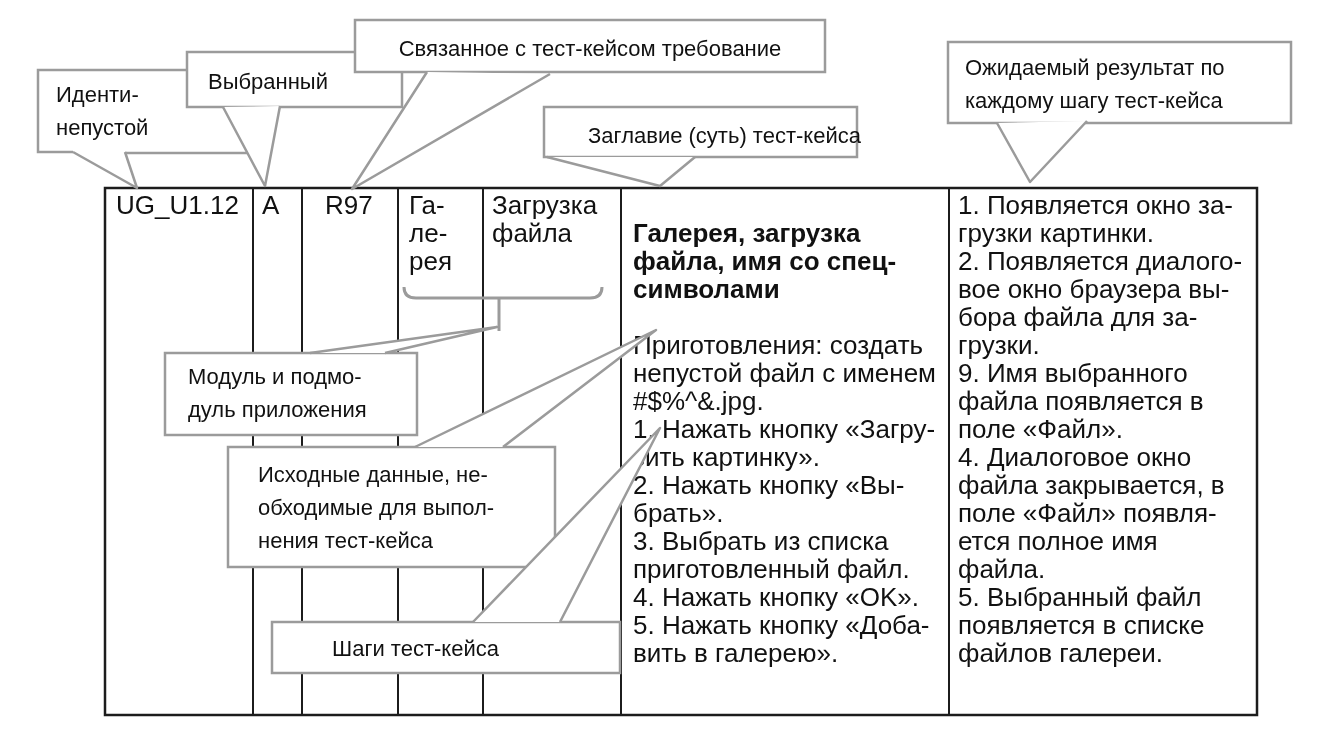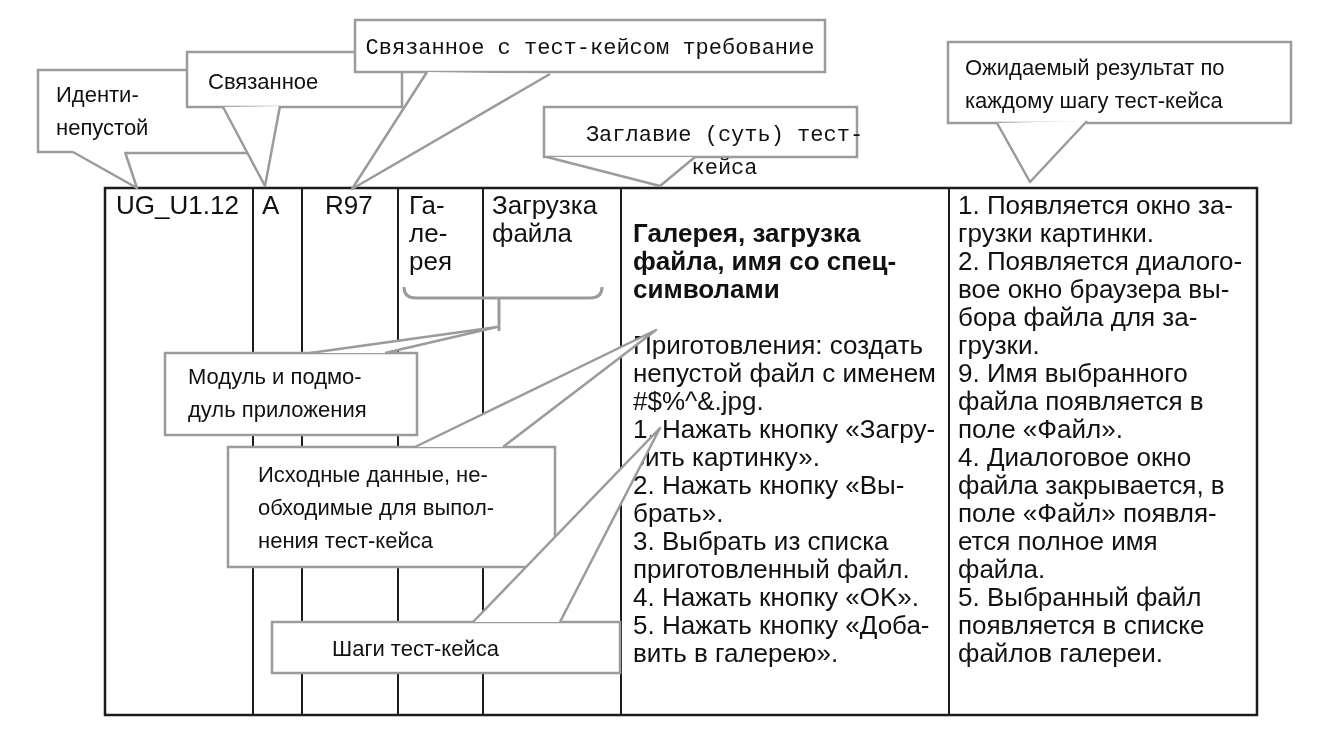--- a/index.html
+++ b/index.html
@@ -12,21 +12,21 @@
   .cells{position:absolute;left:0;top:0;z-index:2;width:1327px;height:731px;}
   .callout-layer{z-index:3;}
   .labels{position:absolute;left:0;top:0;z-index:4;width:1327px;height:731px;}
   .cell{
     position:absolute;font-size:26px;line-height:28px;white-space:pre-line;
   }
   .cell-title{font-weight:bold;}
   .callout-label{
     position:absolute;font-size:22px;line-height:33px;white-space:pre-line;
   }
-  .center{text-align:center;font-family:Liberation Mono, monospace;}
+  .center{text-align:center;}
 </style>
 </head>
 <body>
 
 <div class="canvas">
 
   <svg class="layer grid-layer" viewBox="0 0 1327 731" xmlns="http://www.w3.org/2000/svg">
     <rect x="105" y="188" width="1152" height="527" fill="none" stroke="#1c1c1c" stroke-width="2.5"></rect>
     <g stroke="#1c1c1c" stroke-width="2">
       <line x1="253" y1="188" x2="253" y2="715"></line>
@@ -114,21 +114,21 @@
     </g>
 
     <path d="M125,153 L248,153" fill="none" stroke="#9b9b9b" stroke-width="2.5"></path>
 
     <path d="M404,287 Q404,298 416,298 L590,298 Q602,298 602,287 M499,298 L499,331" fill="none" stroke="#9b9b9b" stroke-width="3"></path>
   </svg>
 
   <div class="labels">
     <div class="callout-label" style="left:56px;top:78px;width:125px;">Иденти-
 непустой</div>
-    <div class="callout-label" style="left:208px;top:65px;width:190px;">Связанное</div>
+    <div class="callout-label" style="left:208px;top:65px;width:190px;">Выбранный</div>
     <div class="callout-label center" style="left:355px;top:32px;width:470px;">Связанное с тест-кейсом требование</div>
     <div class="callout-label center" style="left:544px;top:119px;width:313px;margin-left:24px;">Заглавие (суть) тест-кейса</div>
     <div class="callout-label" style="left:965px;top:51px;width:320px;">Ожидаемый результат по
 каждому шагу тест-кейса</div>
     <div class="callout-label" style="left:188px;top:360px;width:225px;">Модуль и подмо-
 дуль приложения</div>
     <div class="callout-label" style="left:258px;top:458px;width:290px;">Исходные данные, не-
 обходимые для выпол-
 нения тест-кейса</div>
     <div class="callout-label" style="left:292px;top:632px;width:320px;margin-left:40px;">Шаги тест-кейса</div>

